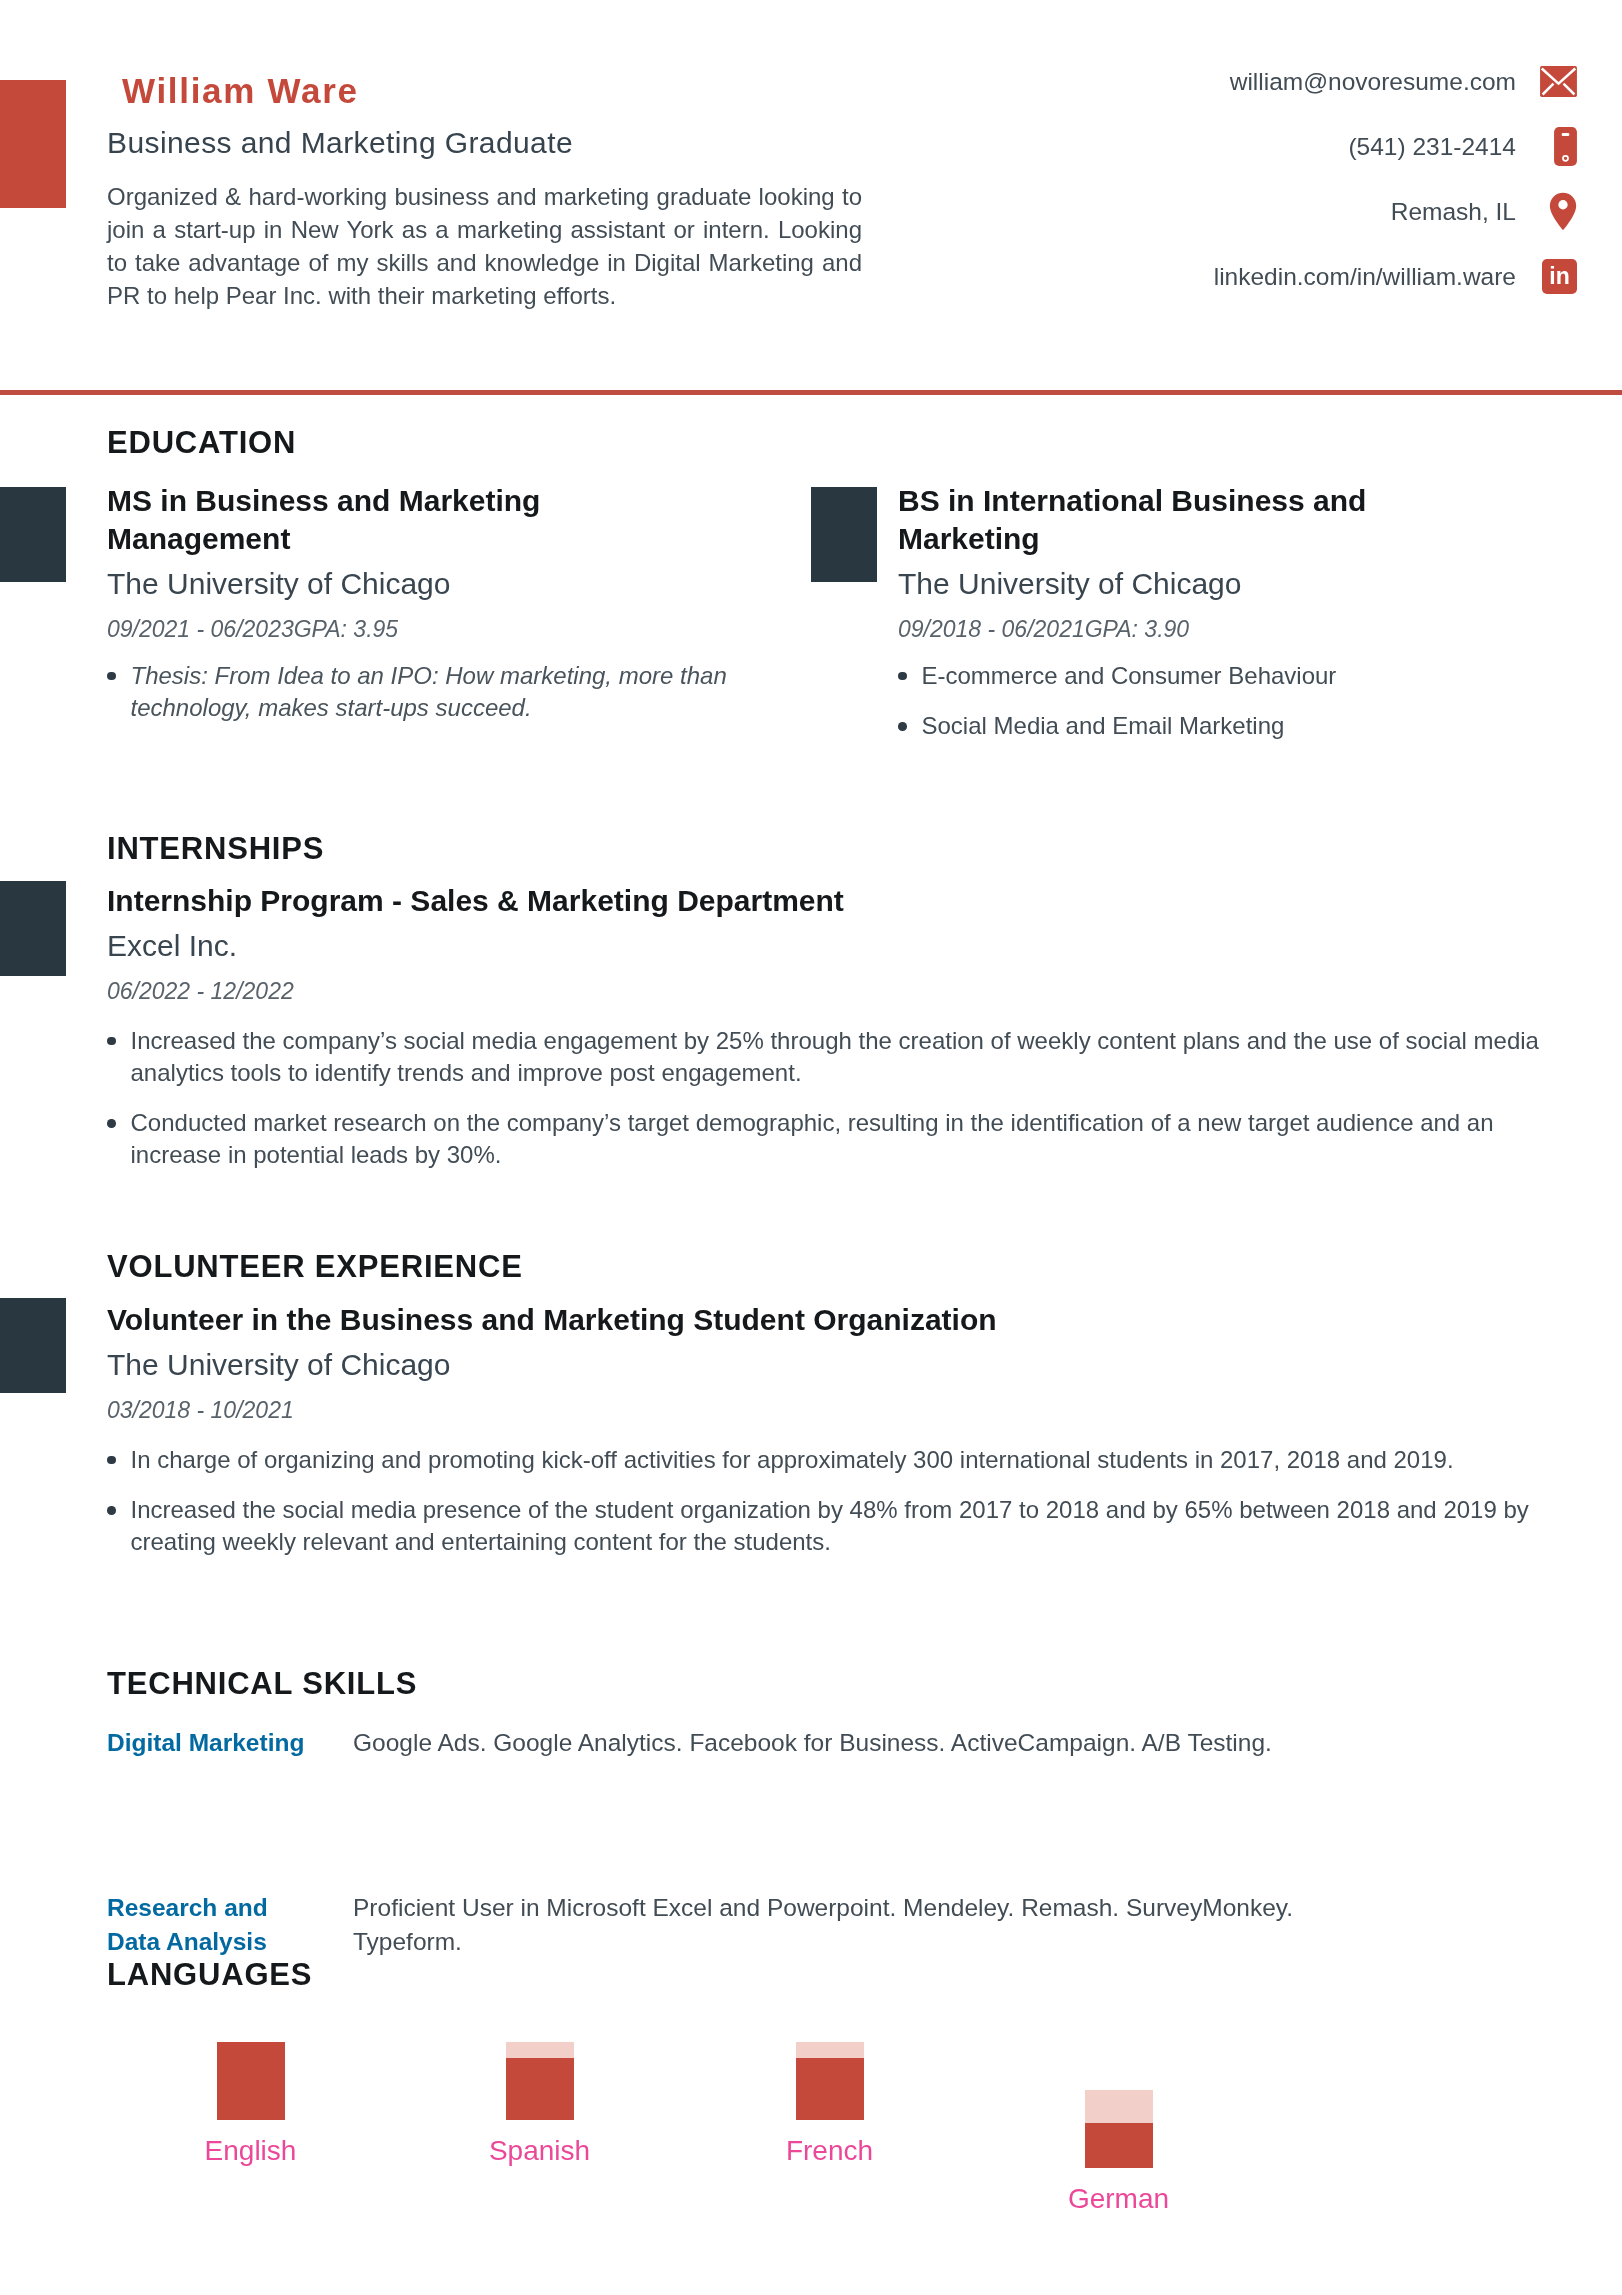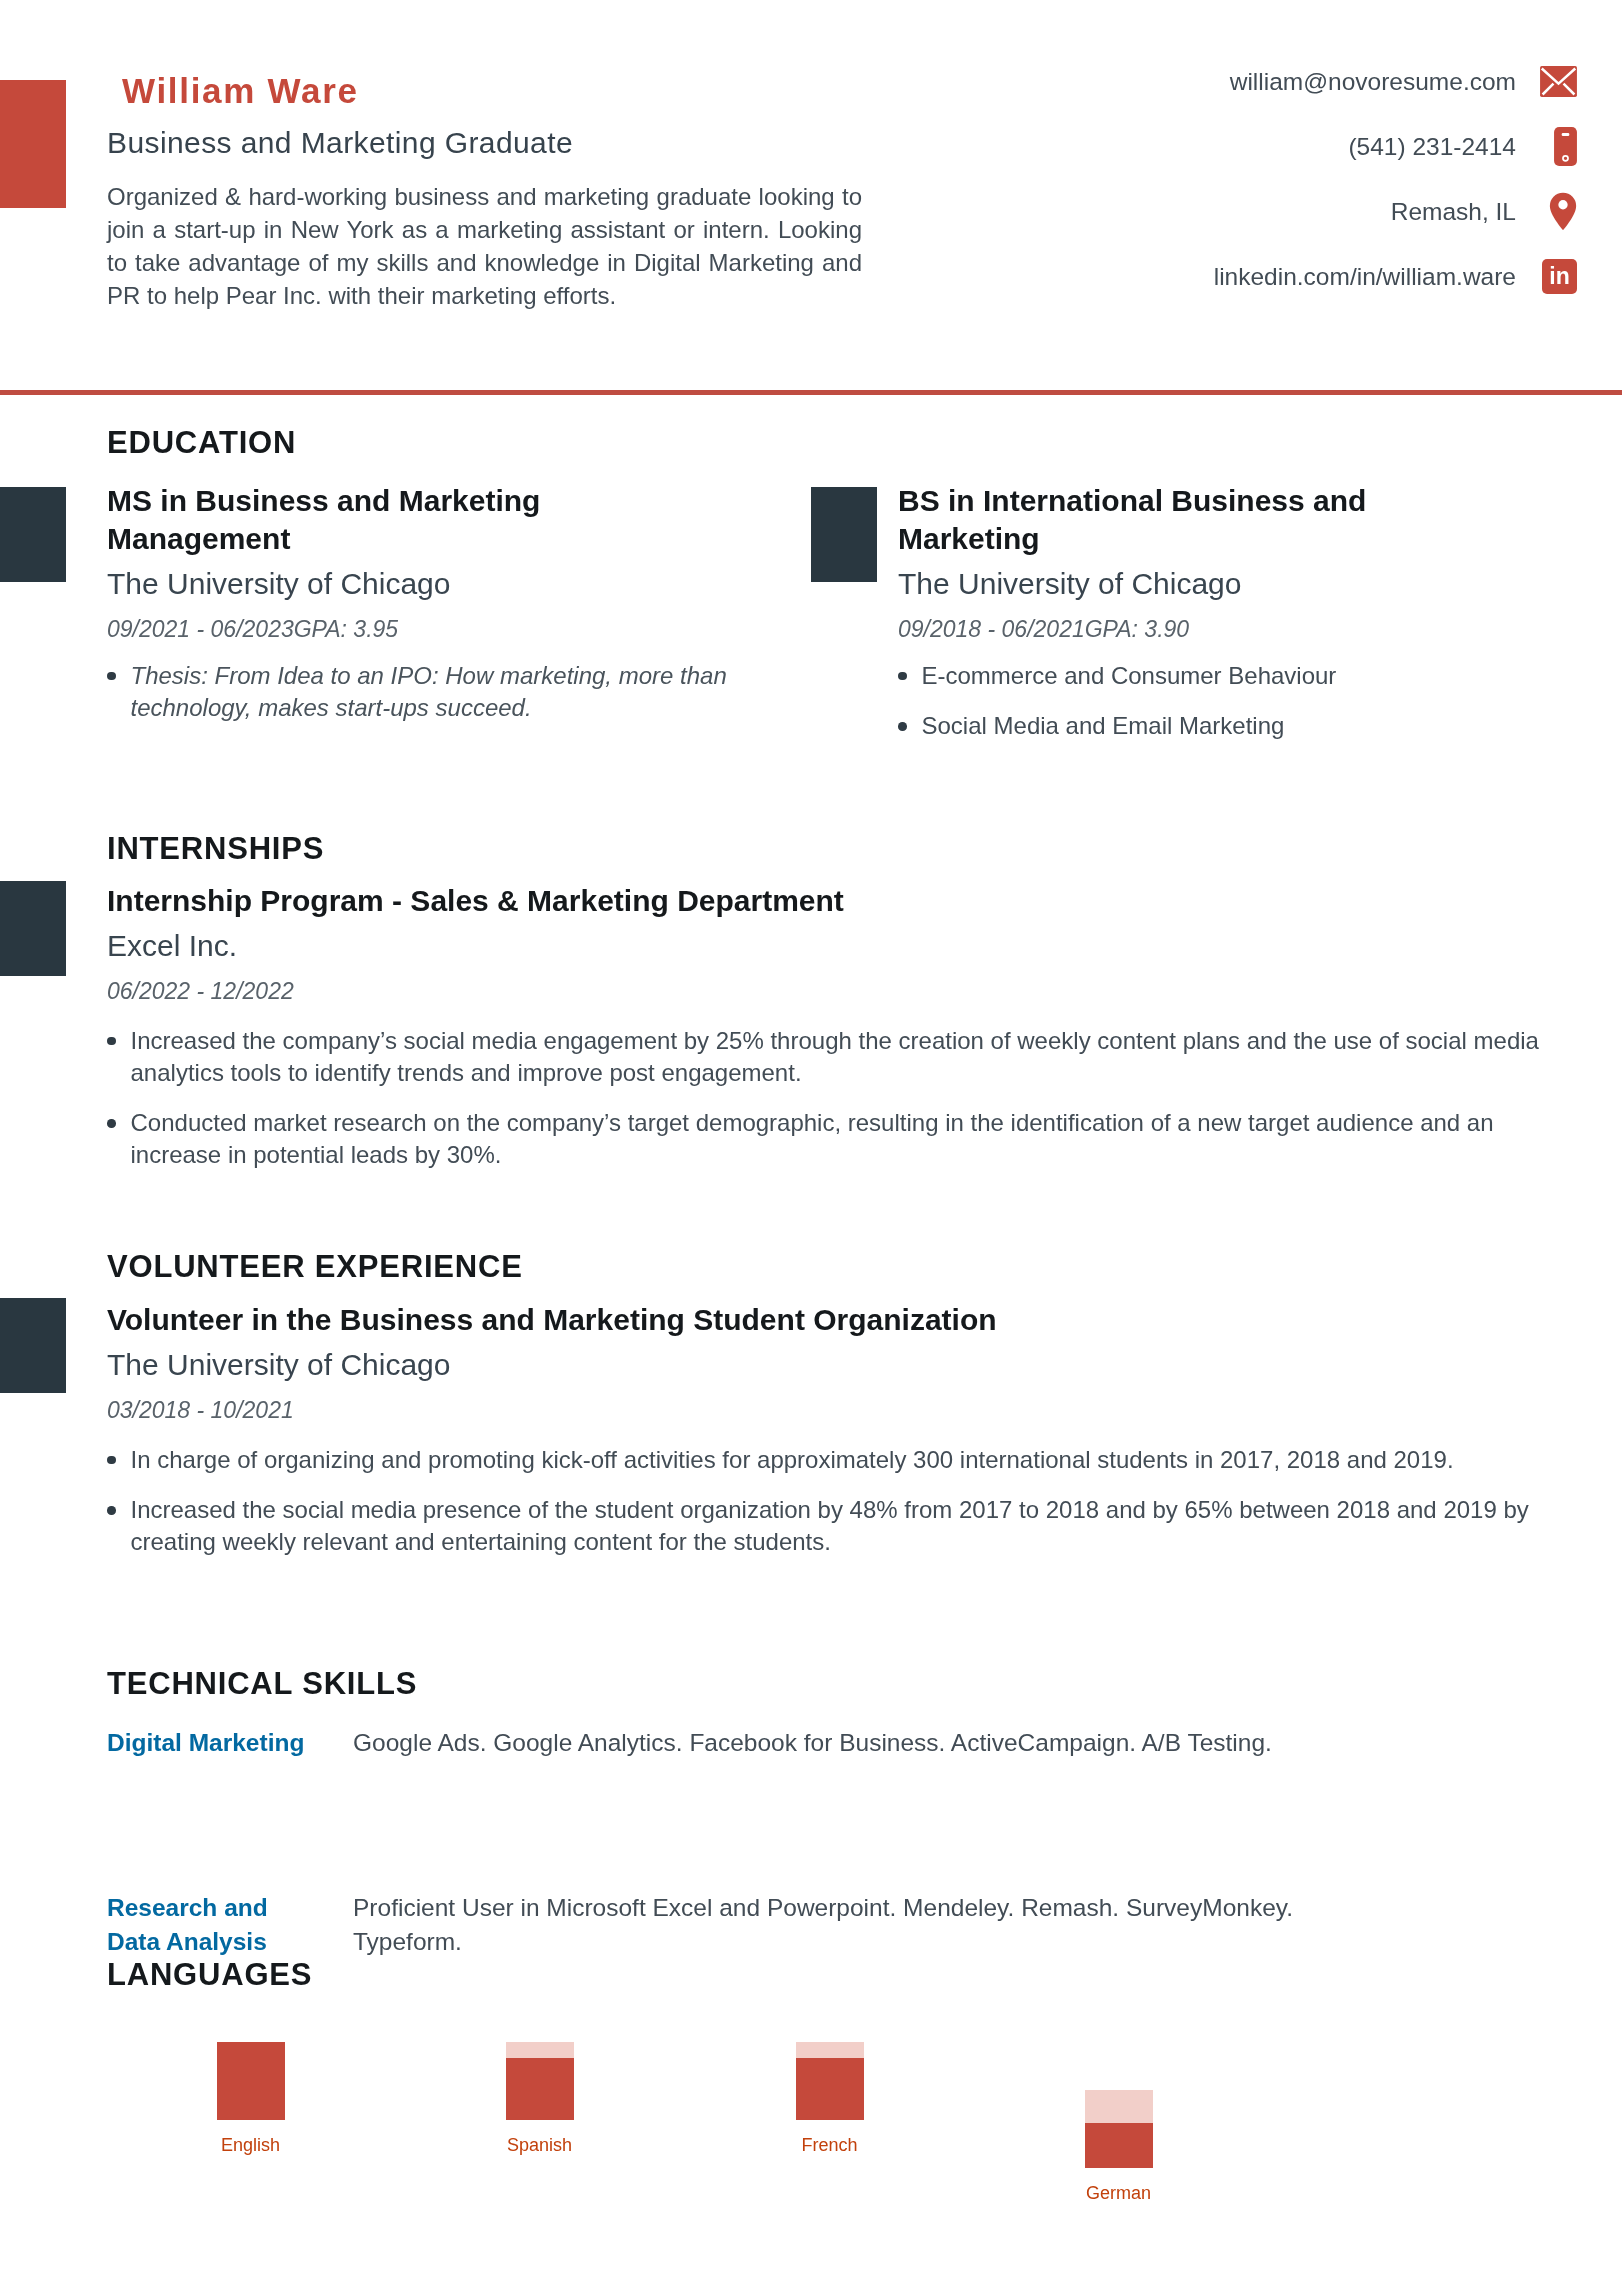--- a/index.html
+++ b/index.html
@@ -70,21 +70,21 @@
   .skill-row{position:absolute;left:107px;width:1442px;}
   .skill-label{position:absolute;left:0;top:0;width:220px;font-size:24.5px;line-height:34px;font-weight:700;color:#0369a1;}
   .skill-value{position:absolute;left:246px;top:0;width:1048px;font-size:24.5px;line-height:34px;color:#424C55;}
 
   
   .sec-lang-heading{position:absolute;left:107px;top:1957px;}
   .lang-item{position:absolute;top:2042px;width:169px;text-align:center;}
   .lang-item-0{left:166px;} .lang-item-1{left:455px;} .lang-item-2{left:745px;} .lang-item-3{left:1034px;margin-top:48px;}
   .lang-box{width:68px;height:78px;margin:0 auto;background:#F2CFC9;position:relative;overflow:hidden;}
   .lang-fill{position:absolute;left:0;bottom:0;width:100%;background:#C5493B;}
-  .lang-label{margin-top:15px;font-size:18px;color:#c2410c;}
+  .lang-label{margin-top:15px;font-size:28px;color:#ec4899;}
 </style>
 </head>
 <body>
 
 <div class="page">
 
   <div class="accent-red-square"></div>
 
   <div class="header-left">
     <h1 class="person-name">William Ware</h1>

